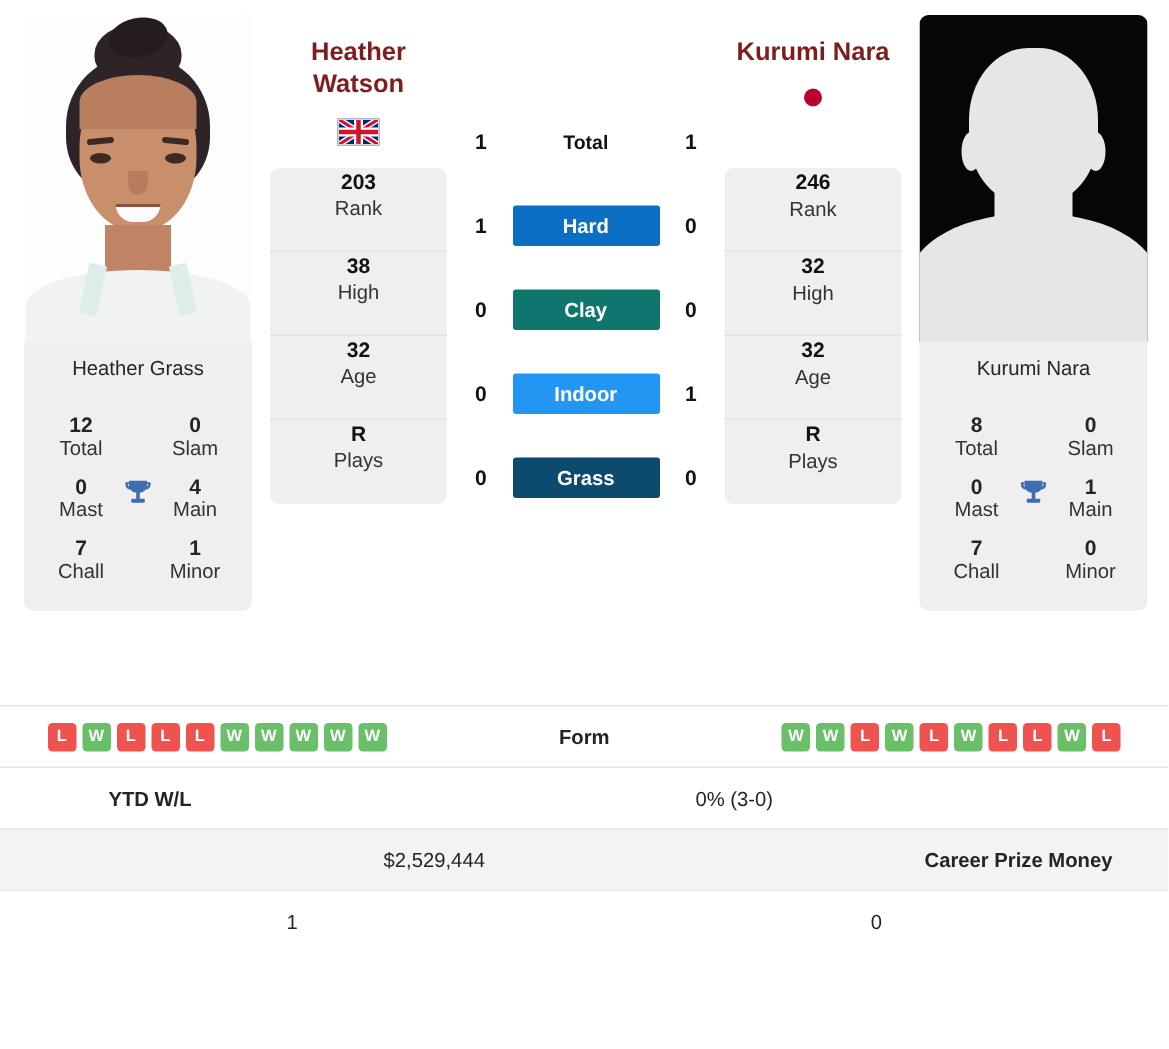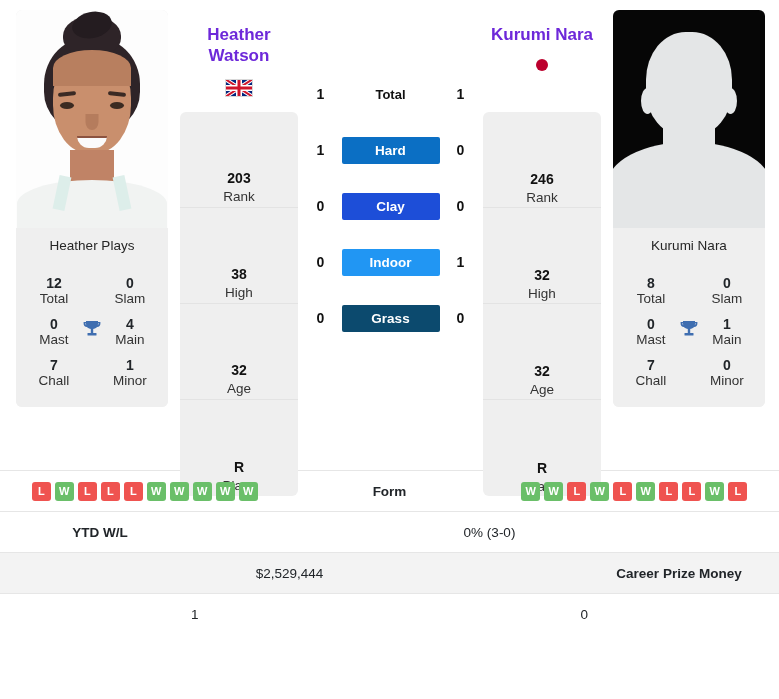--- a/index.html
+++ b/index.html
@@ -138,21 +138,21 @@
   .stack {
     width: 118px;
     flex: 0 0 118px;
     display: flex;
     flex-direction: column;
     align-items: center;
   }
   .pname {
     font-size: 17px;
     font-weight: 700;
-    color: #6d28d9;
+    color: #7f1d1d;
     text-align: center;
     line-height: 1.25;
     margin-top: 14px;
   }
   .flag-wrap { margin-top: 11px; height: 20px; display: flex; align-items: center; }
   .flag-gb {
     width: 28px; height: 18px; position: relative; overflow: hidden;
     background: #00247d; border: 1px solid #d8d8d8;
   }
   .flag-gb .d1, .flag-gb .d2 {
@@ -184,23 +184,22 @@
   .statbox {
     margin-top: 14px;
     width: 118px;
     background: #efefef;
     border-radius: 6px;
     overflow: hidden;
   }
   .statcell {
     height: 56px;
     display: flex; flex-direction: column;
-    align-items: center; justify-content: flex-end;
+    align-items: center; justify-content: flex-start;
     border-bottom: 1px solid #e3e3e3;
-    margin-top: 40px;
   }
   .statcell:last-child { border-bottom: none; }
   .statcell .v { font-size: 14px; font-weight: 700; color: #111; line-height: 1.35; }
   .statcell .k { font-size: 13.5px; color: #333; line-height: 1.35; }
 
   
   .center {
     flex: 1 1 auto;
     display: flex;
     flex-direction: column;
@@ -289,21 +288,21 @@
         <div class="brow-r"></div>
         <div class="eye-l"></div>
         <div class="eye-r"></div>
         <div class="nose"></div>
         <div class="mouth"></div>
         <div class="neck"></div>
         <div class="shoulders"></div>
         <div class="strap-l"></div>
         <div class="strap-r"></div>
       </div>
-      <div class="photo-caption">Heather Plays</div>
+      <div class="photo-caption">Heather Grass</div>
       <div class="titlegrid" style="display:grid;grid-template-columns:1fr 1fr;row-gap:0;background:#efefef;padding:6px 0 14px 0;">
         <div style="text-align:center;padding:5px 0;">
           <div style="font-size:14px;font-weight:700;">12</div>
           <div style="font-size:13.5px;color:#333;">Total</div>
         </div>
         <div style="text-align:center;padding:5px 0;">
           <div style="font-size:14px;font-weight:700;">0</div>
           <div style="font-size:13.5px;color:#333;">Slam</div>
         </div>
         <div style="text-align:center;padding:5px 0;position:relative;">
@@ -380,21 +379,21 @@
       <div class="srow">
         <span class="num">1</span>
         <span class="mid">
           <span class="badge" style="background:#0b6fc4;">Hard</span>
         </span>
         <span class="num">0</span>
       </div>
       <div class="srow">
         <span class="num">0</span>
         <span class="mid">
-          <span class="badge" style="background:#1d4ed8;">Clay</span>
+          <span class="badge" style="background:#0f766e;">Clay</span>
         </span>
         <span class="num">0</span>
       </div>
       <div class="srow">
         <span class="num">0</span>
         <span class="mid">
           <span class="badge" style="background:#2196f3;">Indoor</span>
         </span>
         <span class="num">1</span>
       </div>

